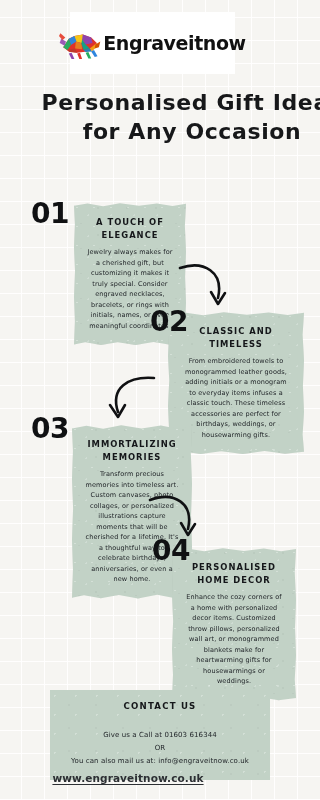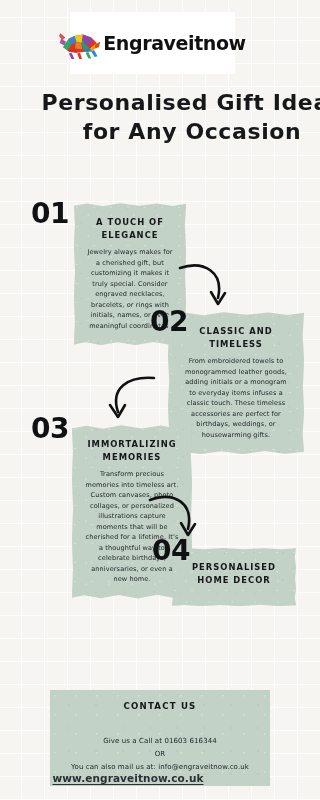--- a/index.html
+++ b/index.html
@@ -174,21 +174,21 @@
     pointer-events: none;
   }
   .contact-title {
     position: relative;
     z-index: 2;
     font-size: 8.6px;
     font-weight: 700;
     letter-spacing: 1.2px;
     text-transform: uppercase;
     color: #15171a;
-    margin-bottom: 24px;
+    margin-bottom: 18px;
   }
   .contact-line {
     position: relative;
     z-index: 2;
     font-size: 7px;
     line-height: 1.85;
     color: #22262a;
     letter-spacing: 0.1px;
   }
 
@@ -277,20 +277,21 @@
     <div class="card-body">From embroidered towels to monogrammed leather goods, adding initials or a monogram to everyday items infuses a classic touch. These timeless accessories are perfect for birthdays, weddings, or housewarming gifts.</div>
   </div>
 
   <div class="card" id="card-3">
     <div class="card-title">IMMORTALIZING MEMORIES</div>
     <div class="card-body">Transform precious memories into timeless art. Custom canvases, photo collages, or personalized illustrations capture moments that will be cherished for a lifetime. It's a thoughtful way to celebrate birthdays, anniversaries, or even a new home.</div>
   </div>
 
   <div class="card" id="card-4">
     <div class="card-title">PERSONALISED HOME DECOR</div>
+    <div class="card-body">Enhance the cozy corners of a home with personalized decor items. Customized throw pillows, personalized wall art, or monogrammed blankets make for heartwarming gifts for housewarmings or weddings.</div>
   </div>
 
   <div class="contact">
     <div class="contact-title">CONTACT US</div>
     <div class="contact-line">Give us a Call at 01603 616344</div>
     <div class="contact-line">OR</div>
     <div class="contact-line">You can also mail us at: info@engraveitnow.co.uk</div>
   </div>
 
   <a class="website" href="#">www.engraveitnow.co.uk</a>

